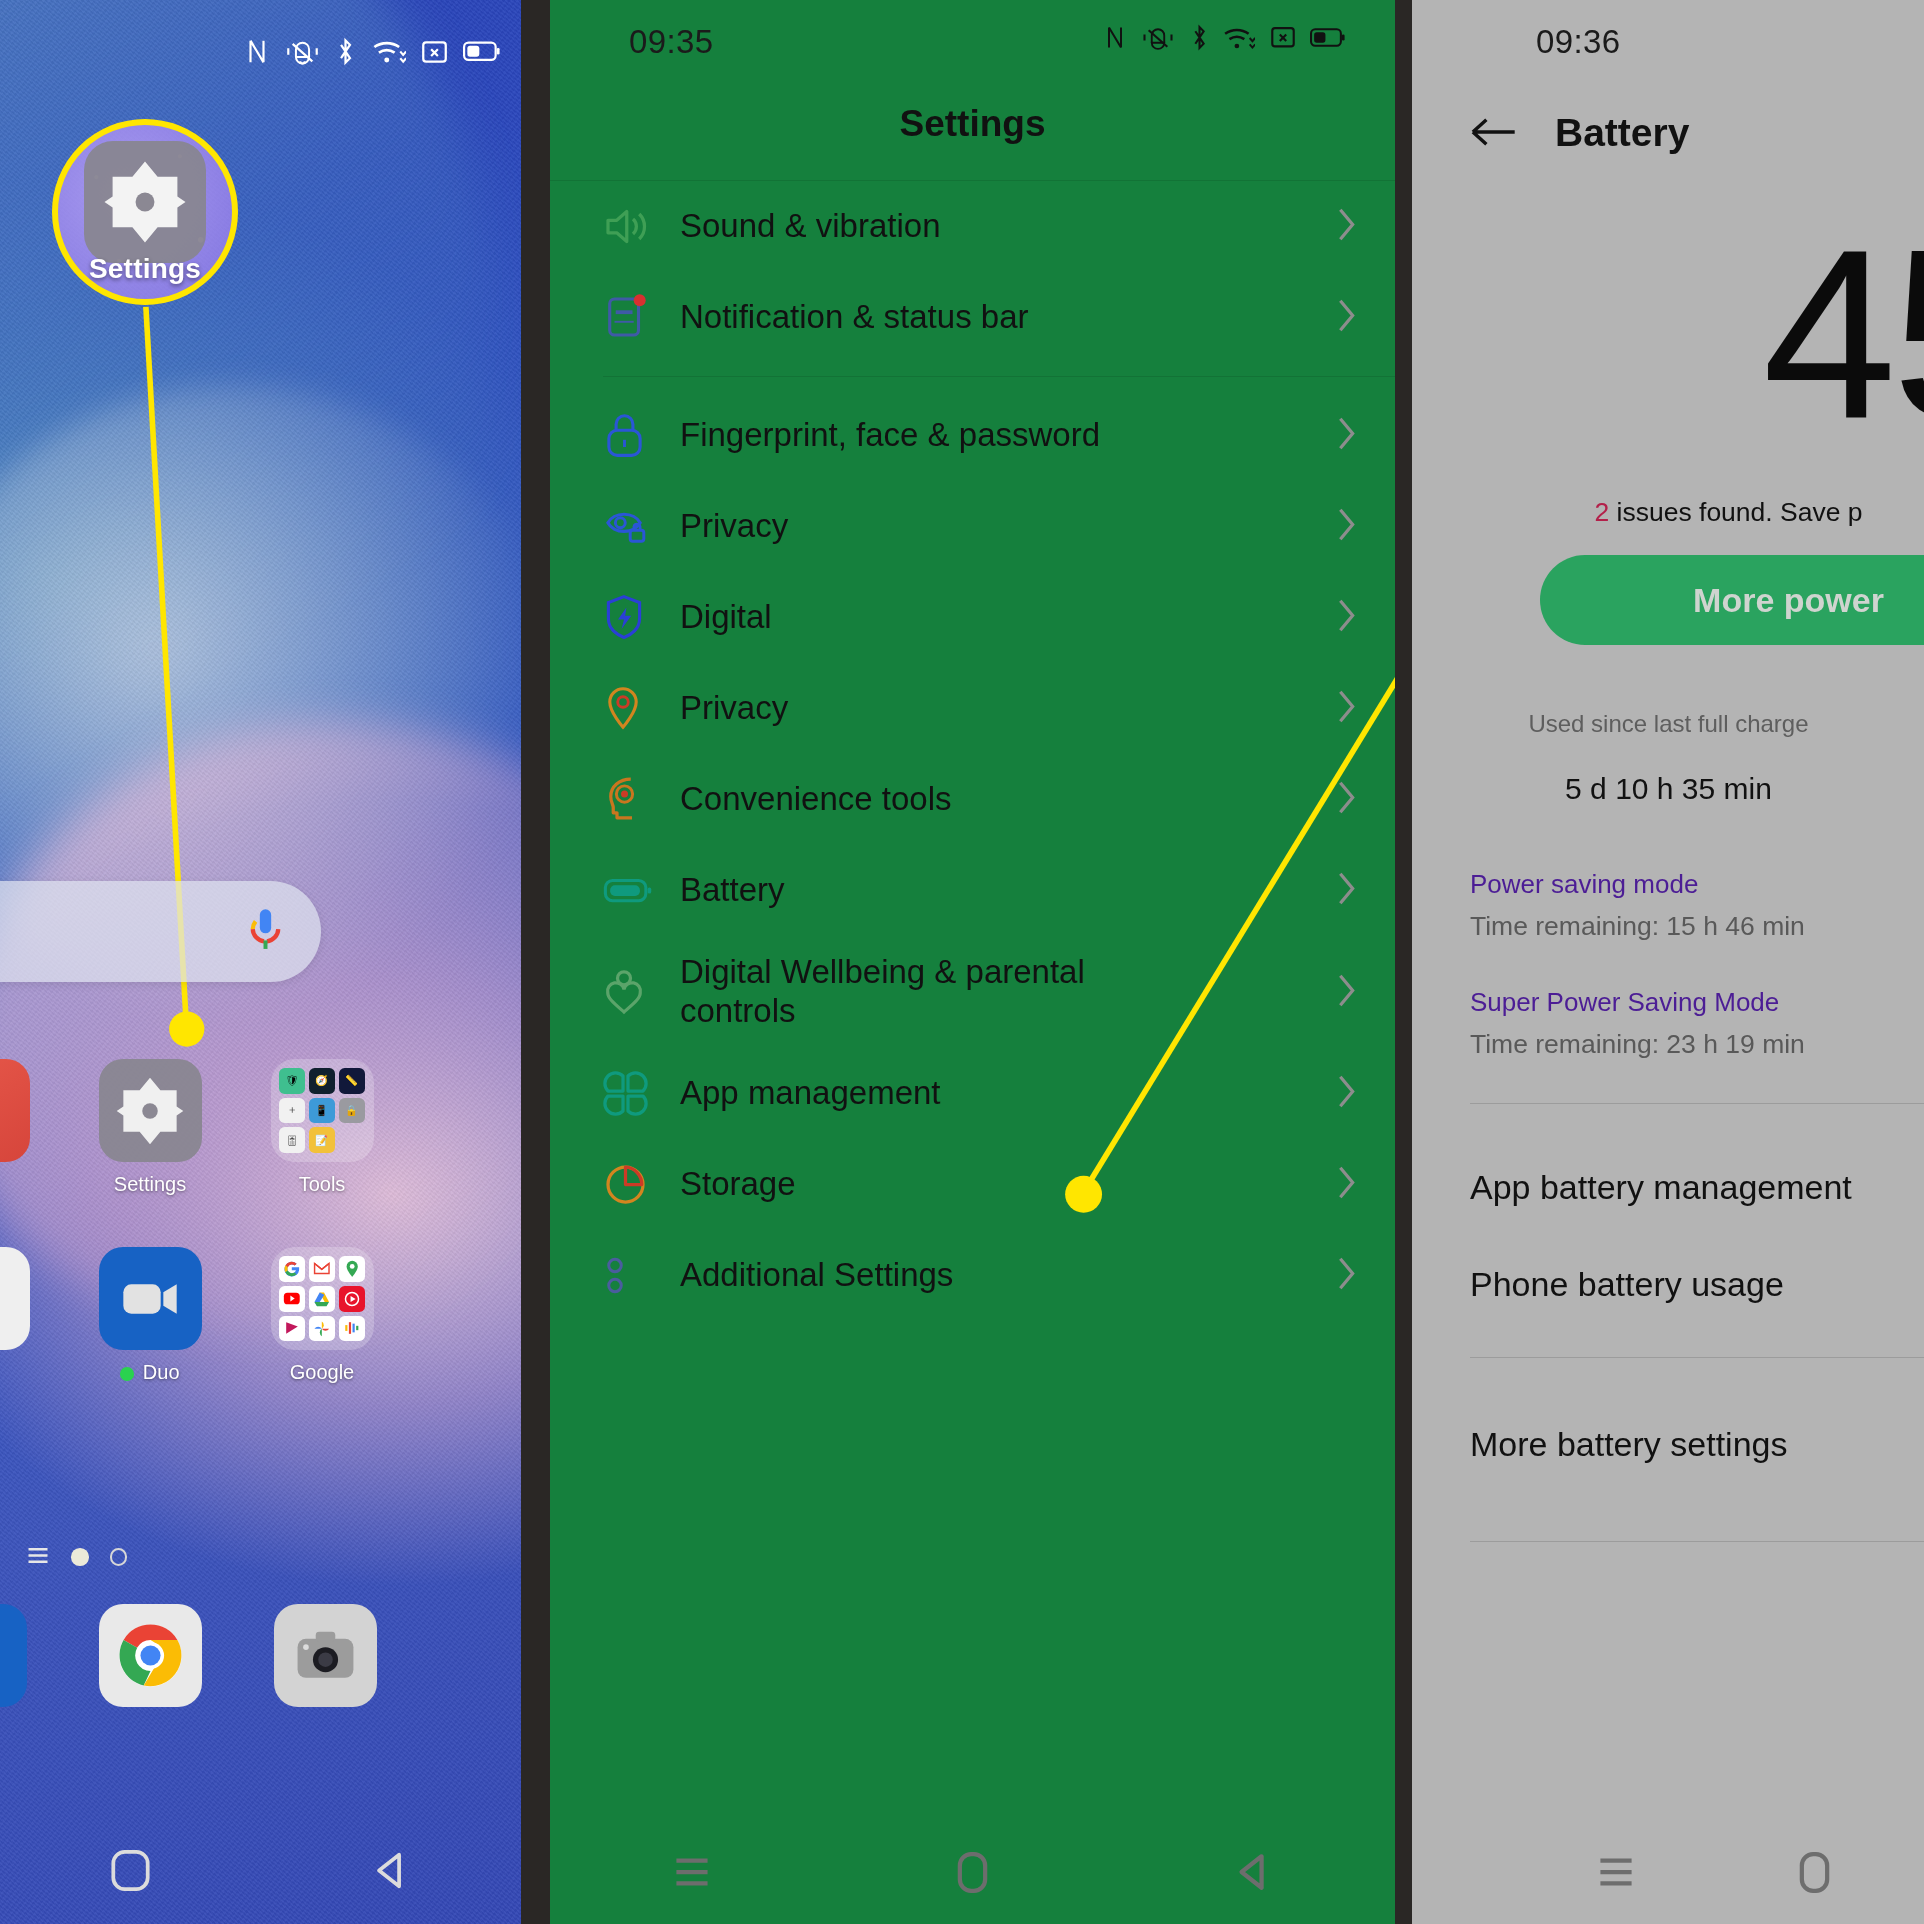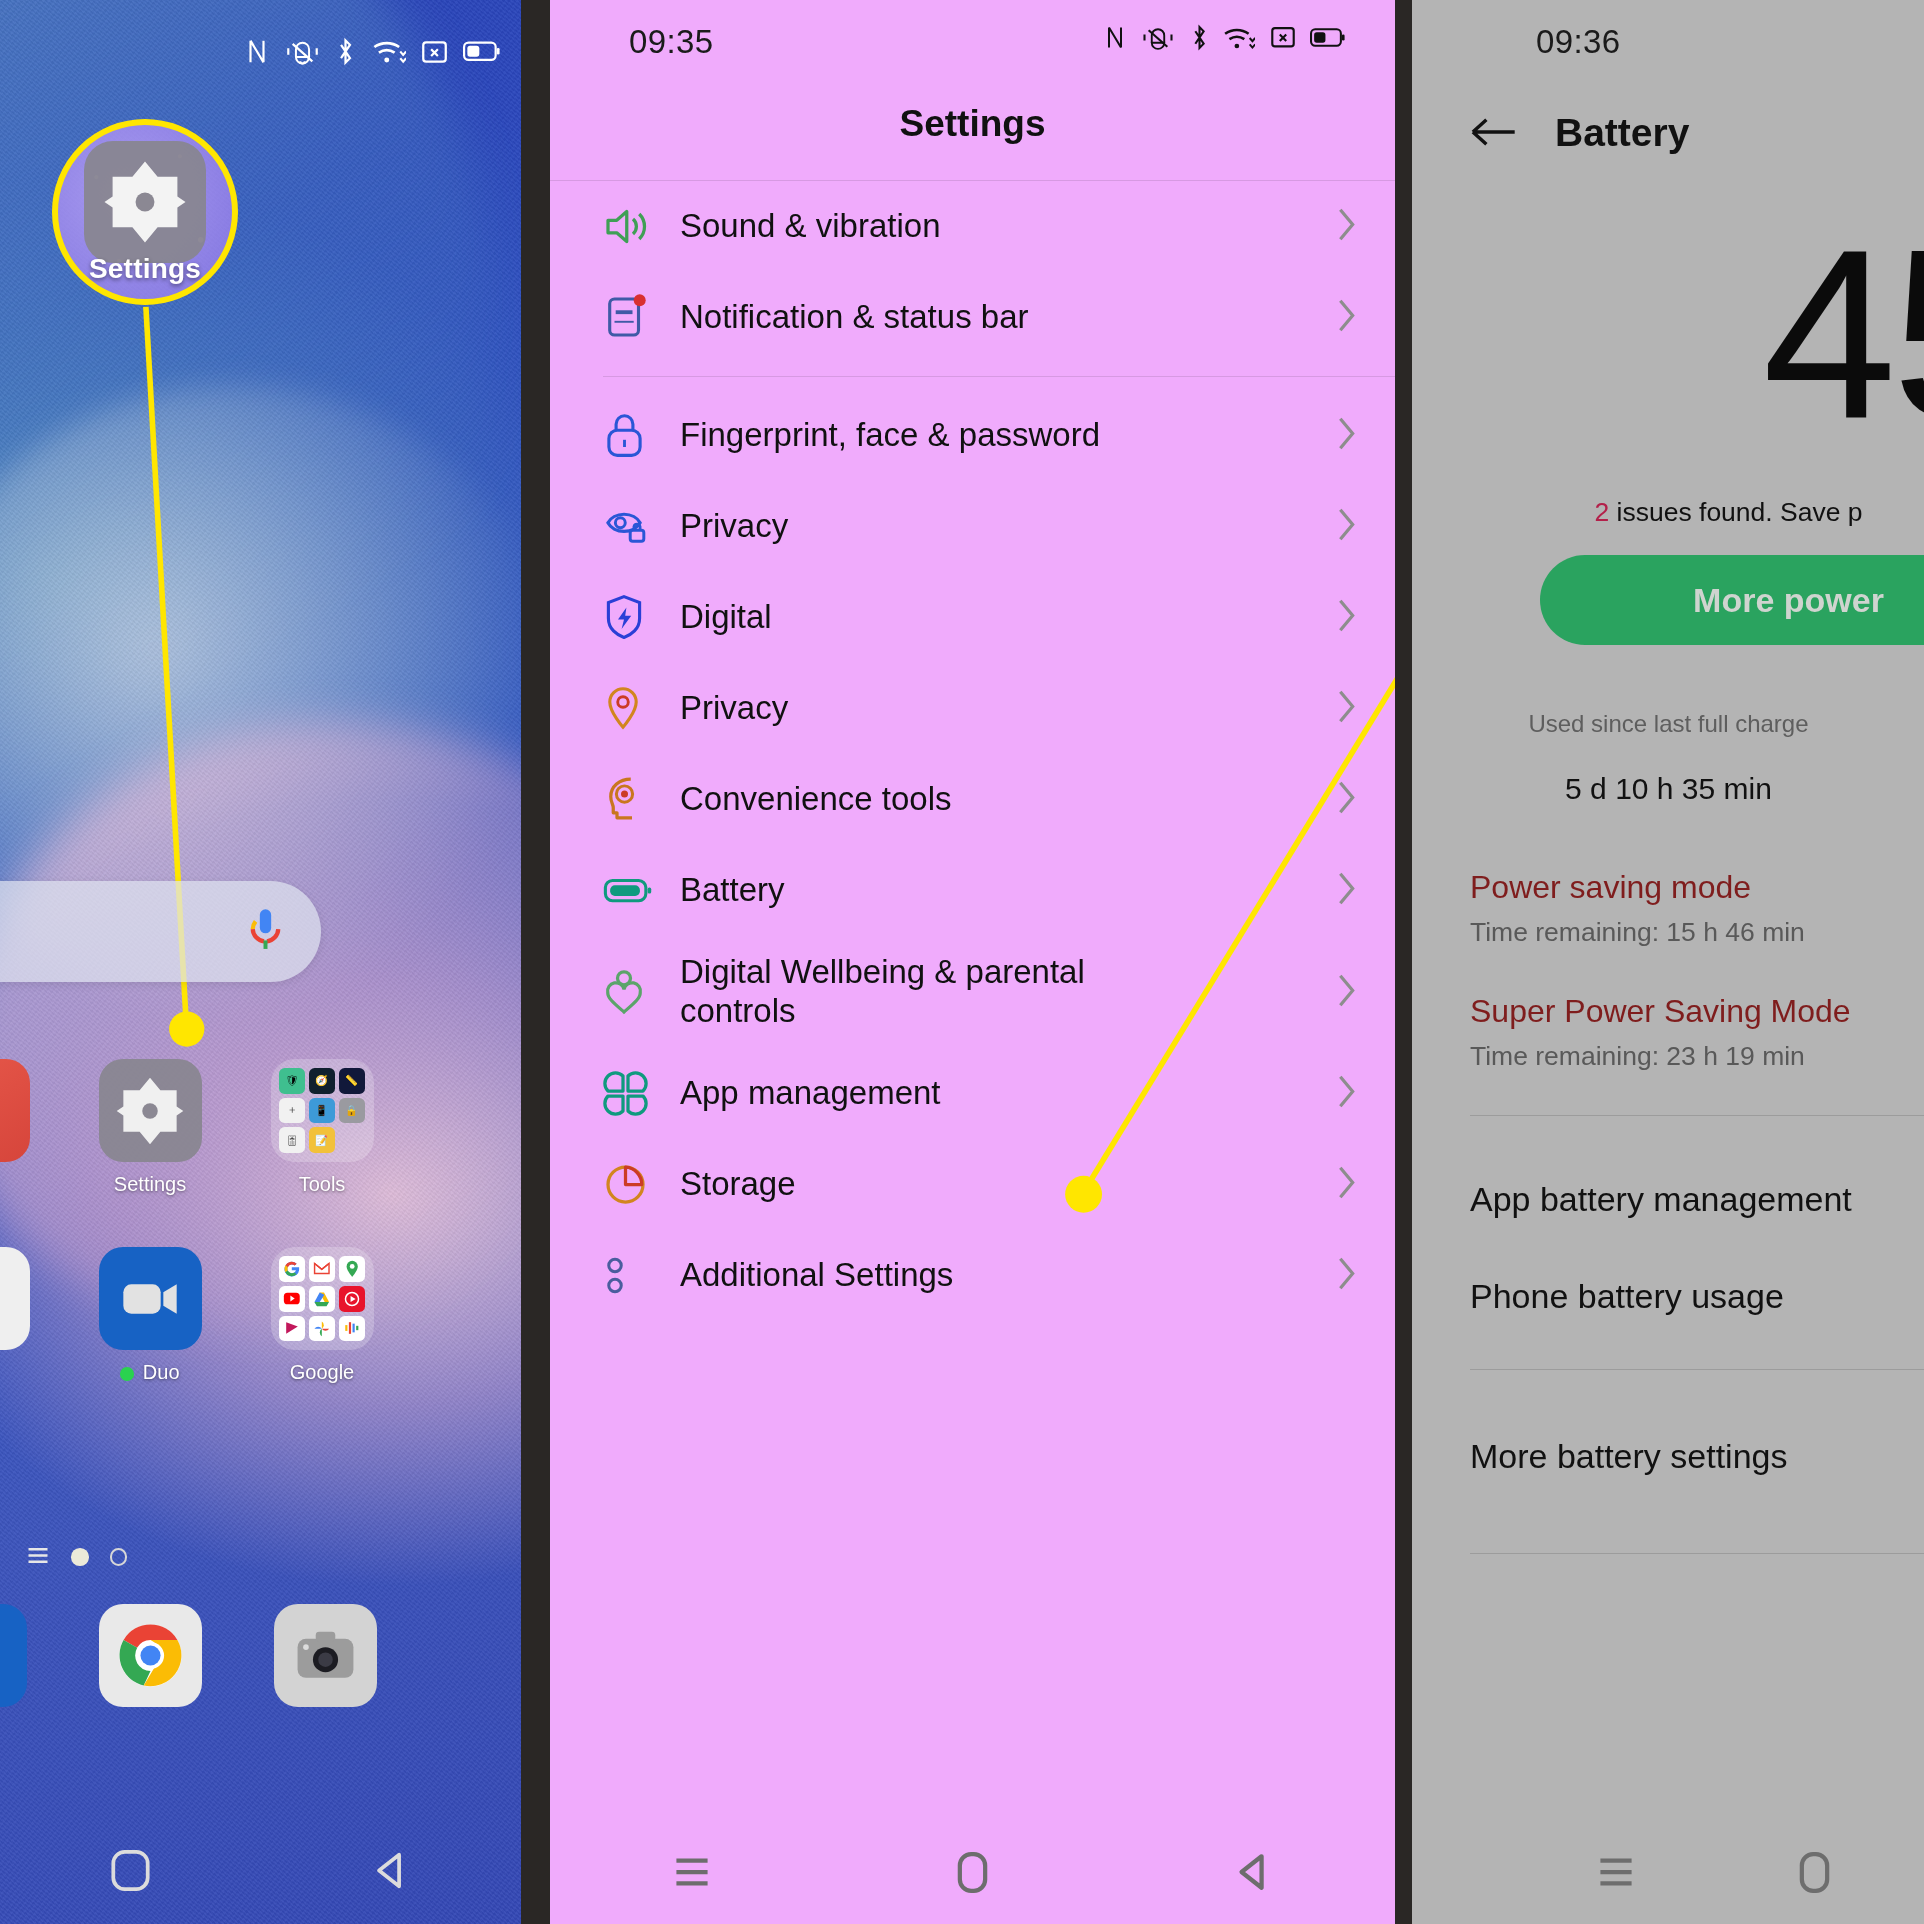--- a/index.html
+++ b/index.html
@@ -99,21 +99,21 @@
     position:absolute; left:0; bottom:0; width:521px; height:106px;
     display:flex; align-items:center; justify-content:space-around;
   }
 
   
   .divider { width:29px; height:1925px; background:#2a2725; flex:0 0 29px; }
   .divider2 { width:17px; height:1925px; background:#2a2725; flex:0 0 17px; }
 
   
   .panel-settings {
-    position:relative; width:845px; height:1925px; background:#f0abfc; overflow:hidden;
+    position:relative; width:845px; height:1925px; background:#15803d; overflow:hidden;
   }
   .sb-row { position:relative; height:76px; }
   .sb-time { position:absolute; left:79px; top:22.5px; font-size:33px; color:#1b1b1b; letter-spacing:0.4px; }
   .sb-icons { position:absolute; right:50px; top:24px; display:flex; align-items:center; gap:14.4px; }
 
   .settings-title {
     text-align:center; font-size:37px; font-weight:bold; color:#111; margin-top:27px;
   }
   .list-top-rule { margin-top:35px; height:0.8px; background:rgba(0,0,0,.10); }
 
@@ -141,21 +141,21 @@
   .save-btn {
     margin:27px 0 0 128px; width:497px; height:90px; border-radius:47px; background:#2aa35f;
     display:flex; align-items:center; justify-content:center; color:#cfd4cf; font-size:34px; font-weight:bold;
     white-space:nowrap;
   }
   .bat-stats { display:flex; margin-top:64px; }
   .bat-stat { flex:1 1 0; text-align:center; padding:0 4.8px; }
   .bat-stat .cap { font-size:24px; color:#5e5e5e; line-height:1.28; }
   .bat-stat .val { font-size:30px; color:#111; margin-top:32px; white-space:nowrap; }
   .bat-mode { padding:0 0 0 58px; margin-top:63px; }
-  .bat-mode .t { font-size:32px; color:#7f1d1d; white-space:nowrap; }
+  .bat-mode .t { font-size:26px; color:#4c1d95; white-space:nowrap; }
   .bat-mode .s { font-size:26.5px; color:#595959; margin-top:11.2px; white-space:nowrap; }
   .bat-rule { height:0.8px; background:rgba(0,0,0,.13); margin:43px 0 0 58px; }
   .bat-item { padding:0 0 0 58px; font-size:34px; color:#111; white-space:nowrap; }
   .nav-right { position:absolute; left:0; bottom:0; width:513px; height:103px; display:flex; align-items:center; }
   .nav-right .n1 { position:absolute; left:184px; }
   .nav-right .n2 { position:absolute; left:385px; }
 </style>
 </head>
 <body>
 

